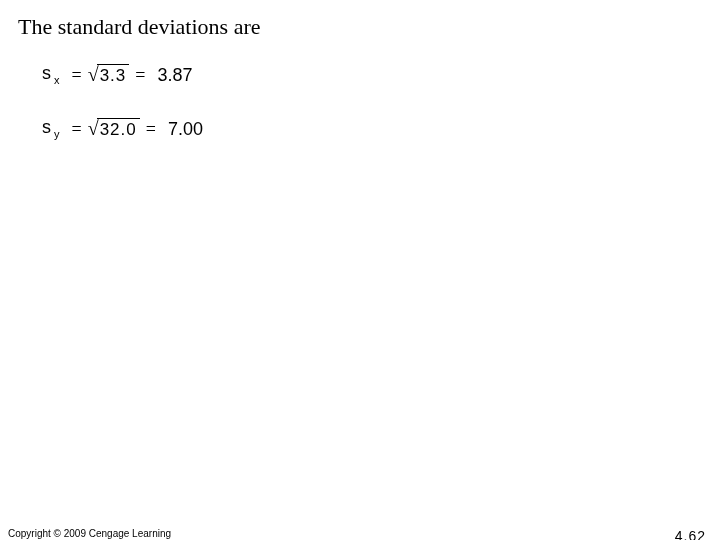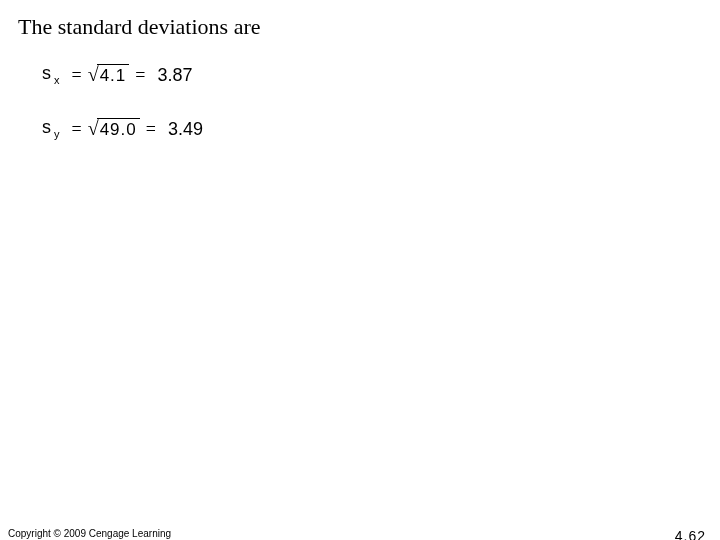--- a/index.html
+++ b/index.html
@@ -86,38 +86,38 @@
   <div class="equations">
 
     <div class="eq">
       <span class="var">
         <span class="s">s</span>
         <span class="sub">x</span>
       </span>
       <span class="eqsign">=</span>
       <span class="sqrt">
         <span class="radical">√</span>
-        <span class="under">4.1</span>
+        <span class="under">3.3</span>
       </span>
       <span class="eqsign">=</span>
       <span class="result">3.87</span>
     </div>
 
     <div class="eq">
       <span class="var">
         <span class="s">s</span>
         <span class="sub">y</span>
       </span>
       <span class="eqsign">=</span>
       <span class="sqrt">
         <span class="radical">√</span>
-        <span class="under">49.0</span>
+        <span class="under">32.0</span>
       </span>
       <span class="eqsign">=</span>
-      <span class="result">3.49</span>
+      <span class="result">7.00</span>
     </div>
 
   </div>
 
   <div class="footer">
     <span>Copyright © 2009 Cengage Learning</span>
     <span class="page">4.62</span>
   </div>
 </div>
 

